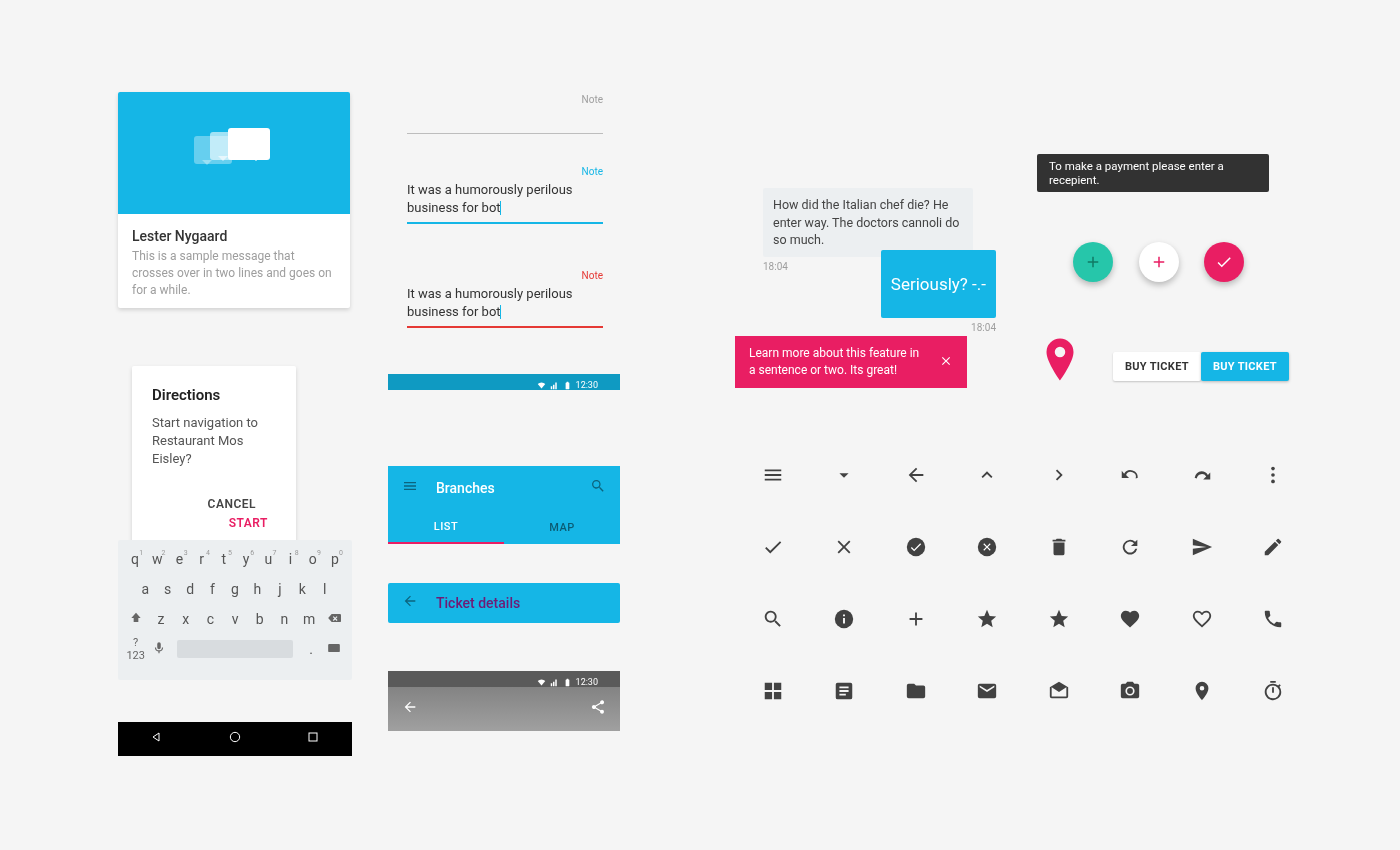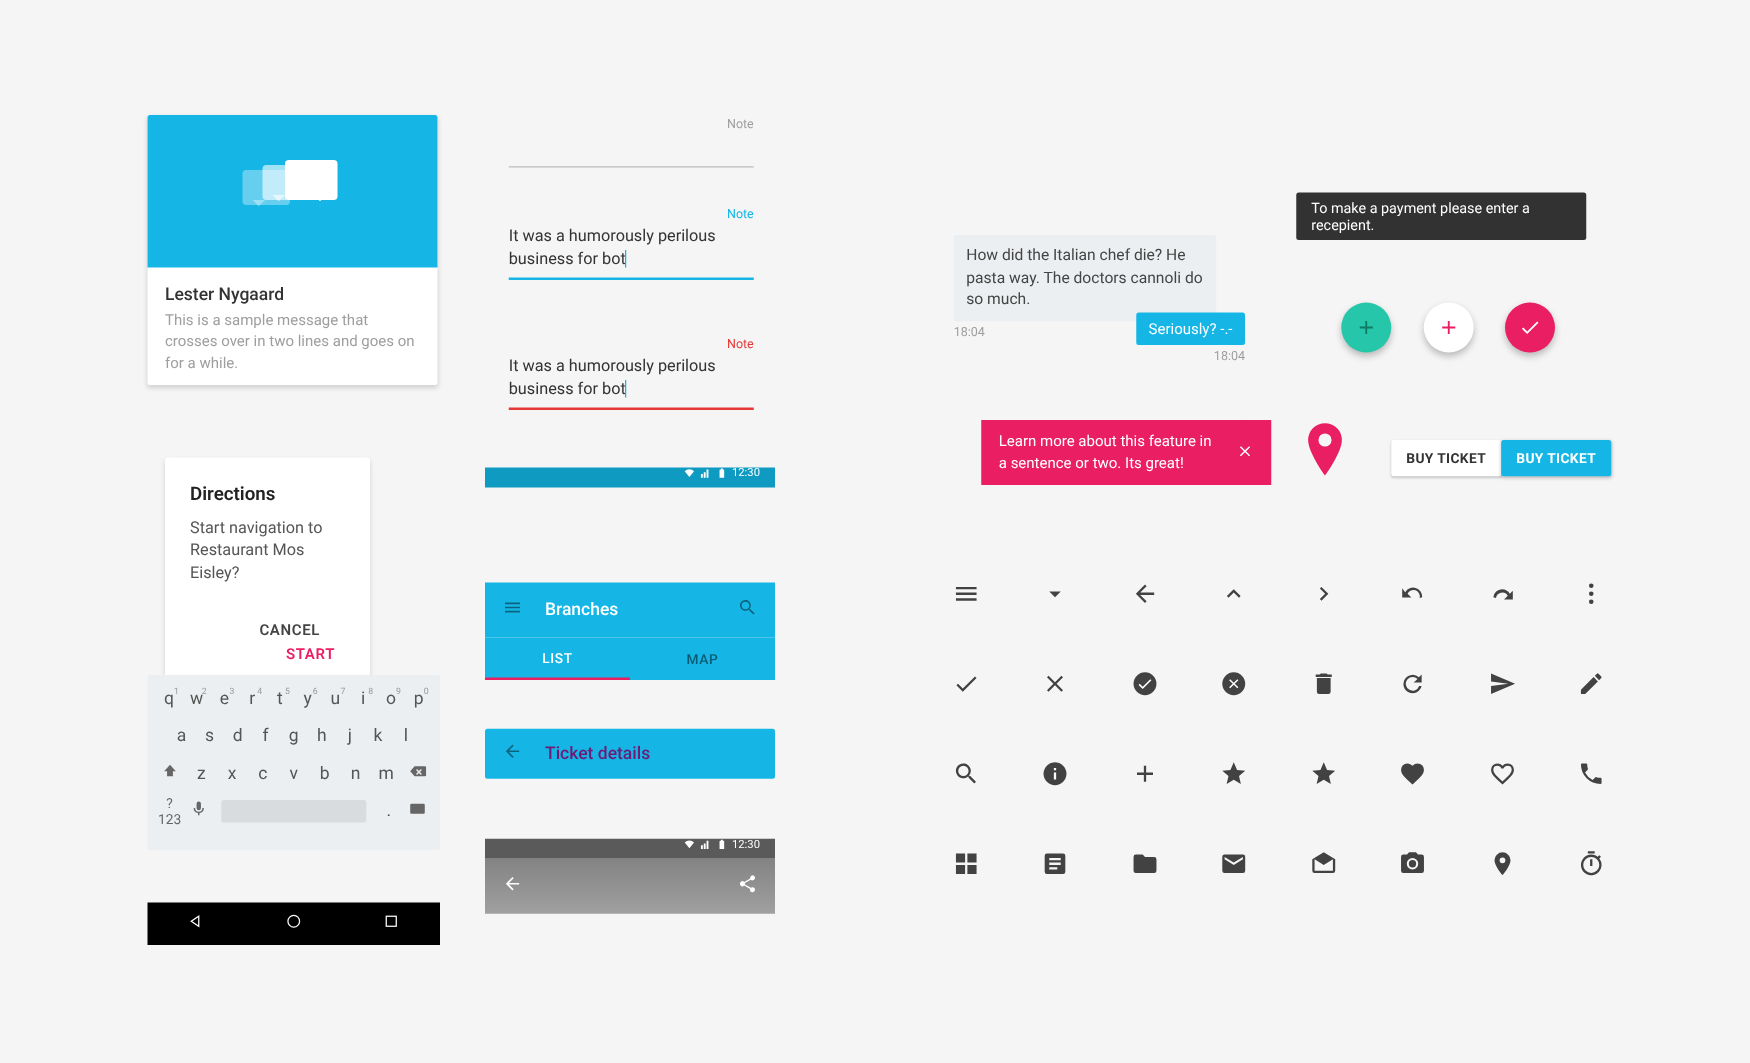--- a/index.html
+++ b/index.html
@@ -50,21 +50,21 @@
 .tf-label { font-size: 10px; text-align: right; }
 .tf1 .tf-label { color: #9e9e9e; }
 .tf2 .tf-label { color: #15b6e6; }
 .tf3 .tf-label { color: #e53935; }
 .tf-input { border: none; border-bottom: 1px solid #bdbdbd; font-size: 13px; color: #333; width: 100%; padding: 4px 0 6px; background: transparent; line-height: 1.35; }
 .tf2 .tf-input { border-bottom: 2px solid #15b6e6; }
 .tf3 .tf-input { border-bottom: 2px solid #e53935; }
 .tf-caret { display:inline-block; width:1px; height:14px; background:#15b6e6; vertical-align:middle; margin-left:-1px; }
 
 .appbar { position: absolute; left: 388px; width: 232px; }
-.ab-status { height: 16px; background: rgba(0,0,0,0.15); display:flex; justify-content:flex-end; align-items:flex-start; padding-right:12px; gap:4px; font-size:9px; color:#fff; }
+.ab-status { height: 16px; background: rgba(0,0,0,0.15); display:flex; justify-content:flex-end; align-items:flex-end; padding-right:22px; gap:4px; font-size:9px; color:#fff; }
 .ab-status svg { width:9px; height:9px; fill:#fff; }
 .ab-main { height: 44px; display:flex; align-items:center; padding: 0 14px; gap: 18px; }
 .ab-ham svg, .ab-back svg, .ab-search svg, .ab-share svg { width: 16px; height: 16px; }
 .ab-title { font-size: 14px; color:#fff; font-weight:500; flex:1; }
 .ab-tabs { display:flex; height:34px; }
 .ab-tab { flex:1; display:flex; align-items:center; justify-content:center; font-size:11px; letter-spacing:.5px; font-weight:500; cursor:pointer; }
 
 .ab1 { top: 374px; }
 .ab1 .ab-status { background:#0f9ac2; }
 .ab1 .ab-main { background:#15b6e6; }
@@ -84,23 +84,23 @@
 .ab4 { top: 671px; }
 .ab4 .ab-status { background:#5a5a5a; }
 .ab4 .ab-main { background: linear-gradient(#838383,#a0a0a0); }
 .ab4 .ab-back svg, .ab4 .ab-share svg { fill:#fff; }
 
 
 .chat-in { position: absolute; left: 763px; top: 188px; max-width: 210px; }
 .chat-in-bubble { background:#eceff1; padding: 8px 10px; font-size:12.5px; color:#444; line-height:1.4; border-radius:2px; }
 .chat-time { font-size:10px; color:#9e9e9e; margin-top:4px; }
 .chat-out { position: absolute; right: 404px; top: 250px; text-align:right; }
-.chat-out-bubble { background:#15b6e6; color:#fff; padding:6px 10px; font-size:12px; border-radius:2px; display:inline-block;margin-left:36px; }
-
-.snackbar { position:absolute; left:785px; top:336px; width:232px; height:52px; background:#e91e63; display:flex; align-items:center; padding:0 14px; gap:12px; }
+.chat-out-bubble { background:#15b6e6; color:#fff; padding:24px 10px; font-size:17px; border-radius:2px; display:inline-block;margin-left:36px; }
+
+.snackbar { position:absolute; left:735px; top:336px; width:232px; height:52px; background:#e91e63; display:flex; align-items:center; padding:0 14px; gap:12px; }
 .snackbar-text { flex:1; font-size:12px; color:#fff; line-height:1.4; }
 .snackbar-x { cursor:pointer; }
 .snackbar-x svg { width:14px; height:14px; fill:#fff; }
 .snackbar:before { content:""; position:absolute; top:-6px; right:14px; border:6px solid transparent; border-bottom-color:#e91e63; }
 
 .toast { position:absolute; left:1037px; top:154px; width:232px; height:38px; background:#323232; color:#fff; font-size:11.5px; display:flex; align-items:center; padding:0 12px; border-radius:2px; }
 
 .fab { position:absolute; width:40px; height:40px; border-radius:50%; display:flex; align-items:center; justify-content:center; box-shadow:0 3px 6px rgba(0,0,0,0.25); cursor:pointer; }
 .fab1 { left:1073px; top:242px; background:#26c6aa; }
 .fab2 { left:1139px; top:242px; background:#fff; }
@@ -410,21 +410,21 @@
           <use href="#i-back"></use>
         </svg></span>
     <span style="flex:1"></span>
     <span class="ab-share"><svg viewBox="0 0 24 24">
           <use href="#i-share"></use>
         </svg></span>
   </div>
 </div>
 
 <div class="chat-in">
-  <div class="chat-in-bubble">How did the Italian chef die? He pasta way. The doctors cannoli do so much.</div>
+  <div class="chat-in-bubble">How did the Italian chef die? He enter way. The doctors cannoli do so much.</div>
   <div class="chat-time">18:04</div>
 </div>
 <div class="chat-out">
   <div class="chat-out-bubble">Seriously? -.-</div>
   <div class="chat-time">18:04</div>
 </div>
 
 <div class="snackbar">
   <div class="snackbar-text">Learn more about this feature in a sentence or two. Its great!</div>
   <span class="snackbar-x"><svg viewBox="0 0 24 24">

